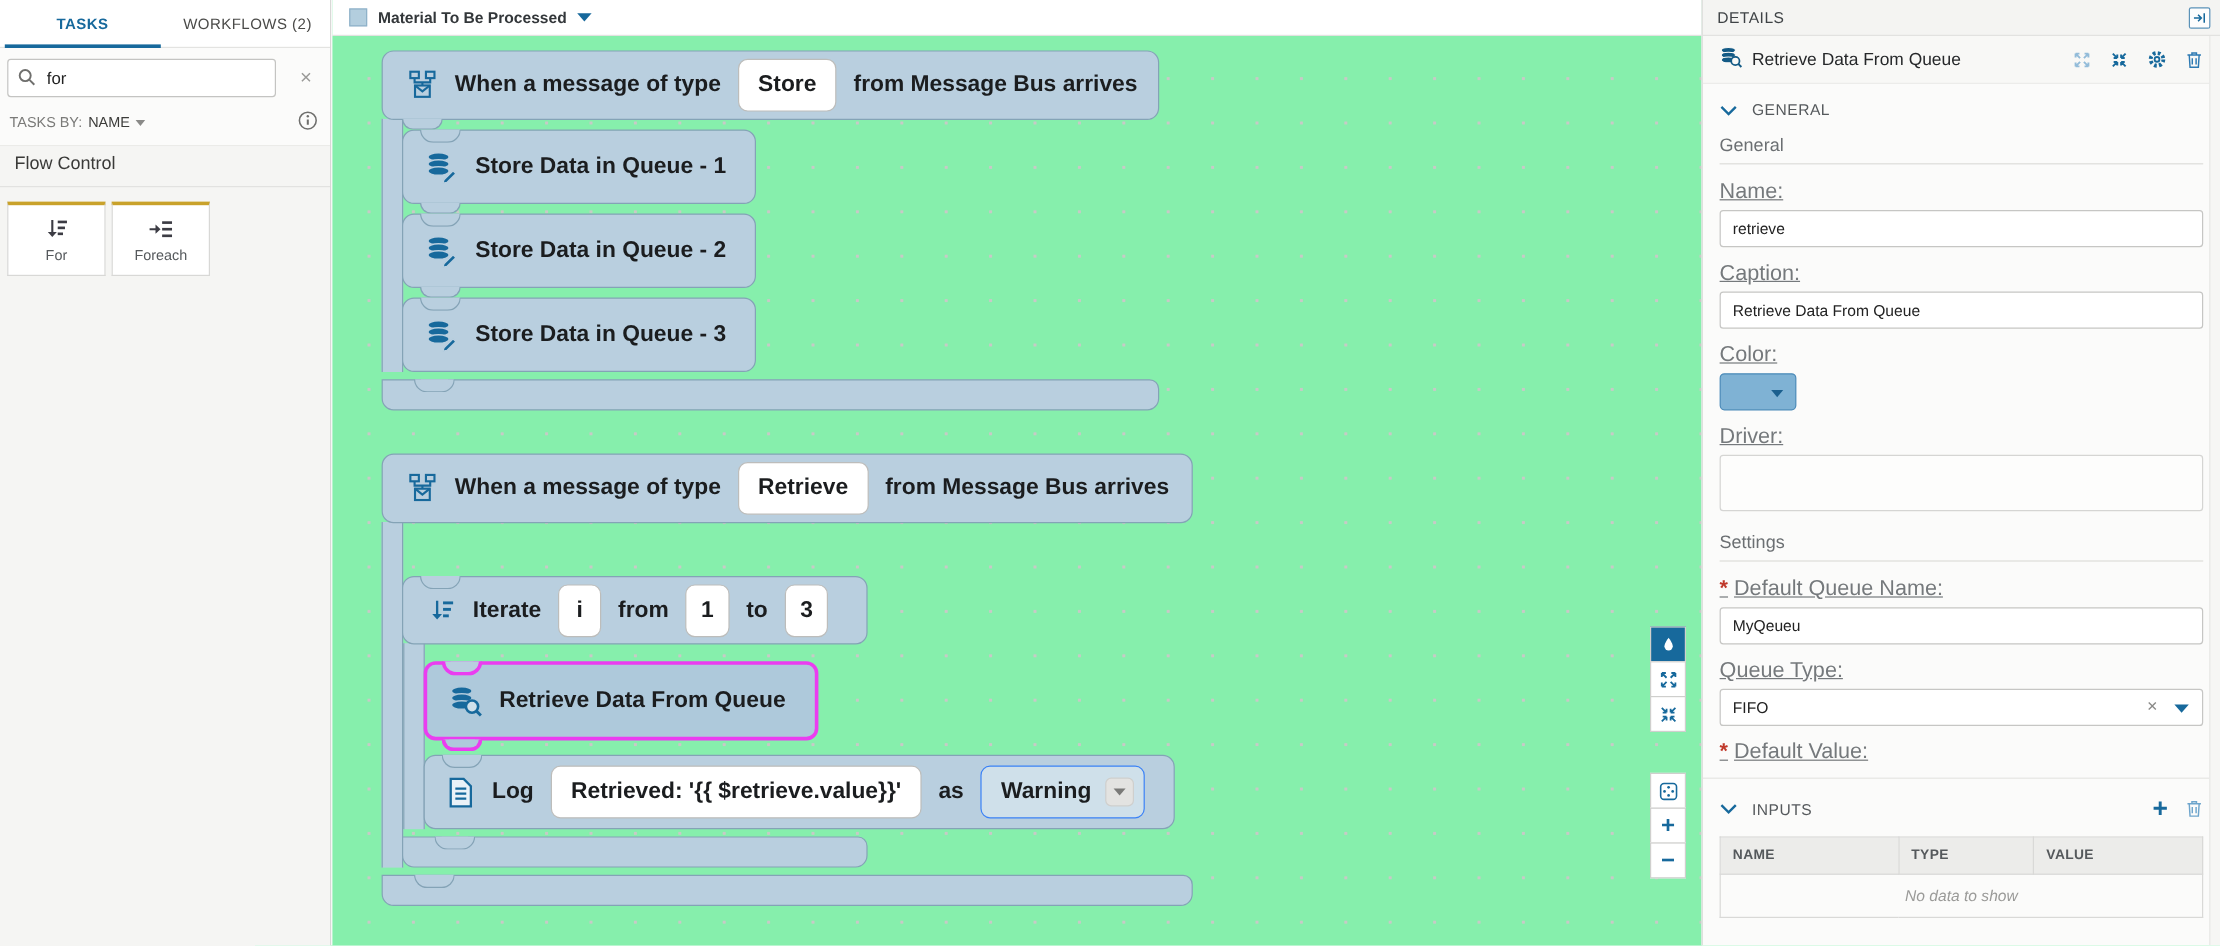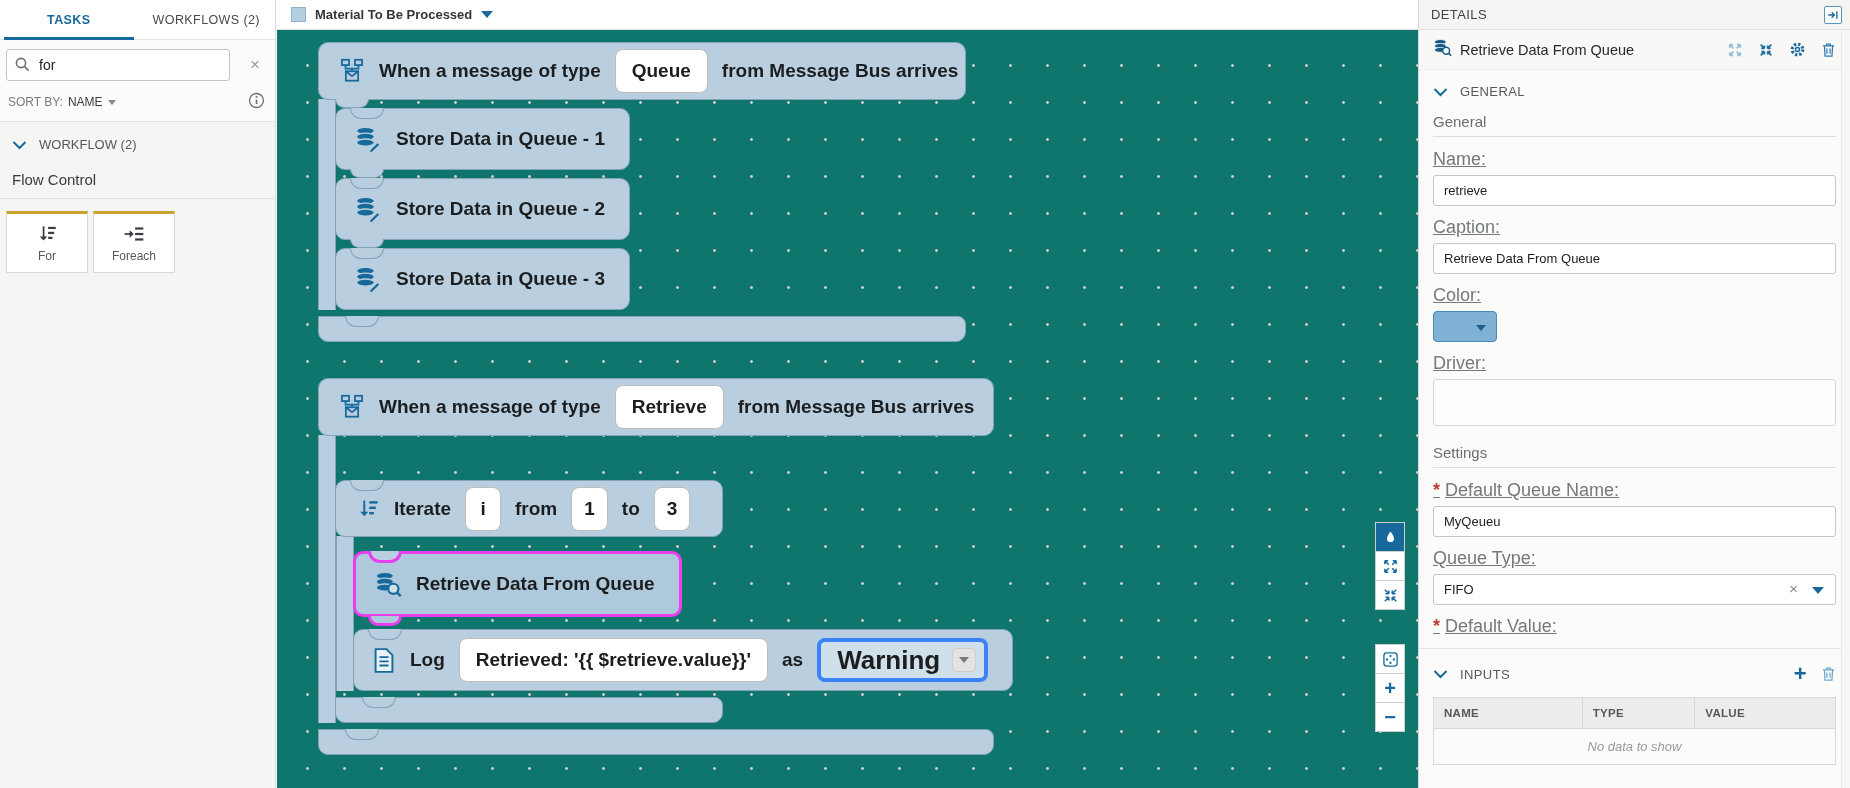--- a/index.html
+++ b/index.html
@@ -22,21 +22,21 @@
   .sortrow .spacer { flex:1; }
   .lower { background:#f5f5f3; height:calc(100% - 122px); }
   .sectionhdr { display:flex; align-items:center; gap:12px; padding:15px 12px 13px; font-size:13px; color:#55595c; cursor:pointer; }
   .grouplabel { font-size:15px; color:#3a3a38; padding:6px 12px 10px; border-bottom:1px solid #e2e2e0; margin:0 0 0 0; }
   .cards { display:flex; gap:5px; padding:12px 6px; }
   .card { width:82px; height:62px; background:#fff; border:1px solid #d8d8d6; border-top:3px solid #c9a22b; display:flex; flex-direction:column; align-items:center; justify-content:center; gap:4px; cursor:grab; }
   .card .clabel { font-size:12px; color:#55595c; }
   .card svg { color:#3c3c44; }
 
   
-  .canvas { position:absolute; left:277px; top:0; width:1141px; height:788px; background:#0f766e; }
+  .canvas { position:absolute; left:277px; top:0; width:1141px; height:788px; background:#86efac; }
   .canvas-topbar { height:30px; background:#fff; border-bottom:1px solid #e2e2e0; display:flex; align-items:center; gap:9px; padding:0 14px; }
   .swatch-sm { width:15px; height:15px; background:#b3cede; border:1px solid #8fb2c9; }
   .canvas-title { font-size:13px; font-weight:700; color:#33373a; }
   .caret-blue { width:0; height:0; border-left:6px solid transparent; border-right:6px solid transparent; border-top:7px solid #17699c; }
   .canvas-area { position:absolute; left:0; top:31px; right:0; bottom:0;
      background-image: radial-gradient(circle, #c9c9c7 1.1px, transparent 1.7px);
      background-size: 37px 37px; background-position: 12px 16px; }
 
   
   .cblock { position:absolute; }
@@ -48,21 +48,21 @@
   .cstack { display:flex; flex-direction:column; align-items:flex-start; gap:8px; padding-top:8px; }
   .tblock { position:relative; height:62px; border-radius:10px; display:flex; align-items:center; gap:14px; padding:0 24px 0 18px; margin-left:-1px; white-space:nowrap; width:max-content; }
   .cfoot { height:26px; border-radius:0 8px 10px 10px; margin-top:6px; margin-left:0; position:relative; }
   .notch { position:absolute; top:-1px; left:14px; width:34px; height:11px; background:#b9cfdf; border:1px solid #84a3b6; border-top:none; border-radius:0 0 15px 15px; }
   .bump { position:absolute; bottom:-9px; left:14px; width:34px; height:9px; background:#b9cfdf; border:1px solid #84a3b6; border-top:none; border-radius:0 0 15px 15px; z-index:1; }
   .tblock.selected { background:#aec9db; border:3px solid #ea3df0; height:66px; }
   .tblock.selected .notch { top:-3px; left:12px; border:3px solid #ea3df0; border-top:none; background:#b9cfdf; height:12px; }
   .tblock.selected .bump { bottom:-12px; left:12px; border:3px solid #ea3df0; border-top:none; background:#aec9db; height:10px; z-index:2; }
   .chip { display:inline-flex; align-items:center; justify-content:center; background:#fff; border:1px solid #bdbdbb; border-radius:8px; height:44px; padding:0 16px; font-size:19px; font-weight:700; color:#1b1d1f; cursor:text; }
   .chip.small { min-width:36px; padding:0 12px; }
-  .levelchip { display:inline-flex; align-items:center; gap:12px; background:#cfe0ea; border:4px solid #3b82f6; border-radius:8px; height:44px; padding:0 8px 0 16px; font-size:26px; font-weight:700; color:#1b1d1f; cursor:pointer; }
+  .levelchip { display:inline-flex; align-items:center; gap:12px; background:#cfe0ea; border:1px solid #3b82f6; border-radius:8px; height:44px; padding:0 8px 0 16px; font-size:19px; font-weight:700; color:#1b1d1f; cursor:pointer; }
   .caretbox { width:24px; height:24px; background:#e3e3e1; border:1px solid #cfcfcd; border-radius:5px; display:flex; align-items:center; justify-content:center; }
   .caretbox i { width:0; height:0; border-left:5px solid transparent; border-right:5px solid transparent; border-top:6px solid #7a7a78; }
   .blkicon { flex:0 0 auto; display:flex; }
 
   
   .vtools { position:absolute; left:1098px; width:30px; }
   .vtools .tbtn { width:30px; height:30px; background:#fff; border:1px solid #cfcfcd; display:flex; align-items:center; justify-content:center; color:#17699c; cursor:pointer; margin-top:-1px; font-size:20px; font-weight:700; }
   .vtools .tbtn.fill { background:#17699c; }
   .g1 { top:492px; } .g2 { top:614px; }
 
@@ -108,39 +108,33 @@
     <span class="sicon">
       <svg width="17" height="17" viewBox="0 0 17 17" fill="none" stroke="#6f6f6d" stroke-width="1.6">
           <circle cx="7" cy="7" r="4.6"></circle>
           <path d="M10.6 10.6 L14.6 14.6"></path>
         </svg>
     </span>
     <input type="text" value="for" style="">
     <span class="clear">×</span>
   </div>
   <div class="sortrow">
-    <span>SORT BY:</span>
+    <span>TASKS BY:</span>
     <span class="sv">NAME</span>
     <span class="mini-caret"></span>
     <span class="spacer"></span>
     <span>
       <svg width="17" height="17" viewBox="0 0 17 17" fill="none" stroke="#6f6f6d" stroke-width="1.3">
           <circle cx="8.5" cy="8.5" r="7"></circle>
           <path d="M8.5 7.6v4.4" stroke-width="1.7"></path>
           <circle cx="8.5" cy="4.9" r="1" fill="#6f6f6d" stroke="none"></circle>
         </svg>
     </span>
   </div>
   <div class="lower">
-    <div class="sectionhdr">
-      <svg width="15" height="10" viewBox="0 0 15 10" fill="none" stroke="#17699c" stroke-width="2">
-          <path d="M1.5 2 L7.5 8 L13.5 2"></path>
-        </svg>
-      <span>WORKFLOW (2)</span>
-    </div>
     <div class="grouplabel">Flow Control</div>
     <div class="cards">
       <div class="card">
         <svg width="22" height="22" viewBox="0 0 20 20" fill="currentColor">
             <path d="M6.1 3h1.6v10h-1.6z"></path>
             <path d="M3.5 12.2h6.8L6.9 16z"></path>
             <rect x="11" y="3.5" width="7" height="2"></rect>
             <rect x="11" y="8" width="5.5" height="2"></rect>
             <rect x="11" y="12.5" width="4" height="2"></rect>
           </svg>
@@ -174,21 +168,21 @@
           <svg width="26" height="26" viewBox="0 0 22 22" fill="none" stroke="#17699c" stroke-width="1.5">
               <rect x="2.5" y="1.5" width="6" height="4.5"></rect>
               <rect x="13.5" y="1.5" width="6" height="4.5"></rect>
               <path d="M5.5 6v3h11V6"></path>
               <path d="M11 9v2.2"></path>
               <rect x="5.8" y="11.2" width="10.4" height="8"></rect>
               <path d="M5.8 11.2 L11 15.4 L16.2 11.2"></path>
             </svg>
         </span>
         <span class="btext">When a message of type</span>
-        <span class="chip">Queue</span>
+        <span class="chip">Store</span>
         <span class="btext">from Message Bus arrives</span>
         <i class="bump" style="left:16px;"></i>
       </div>
       <div class="cbody">
         <div class="cspine"></div>
         <div class="cstack">
           <div class="tblock">
             <i class="notch"></i>
               <i class="bump"></i>
             <span class="blkicon">

